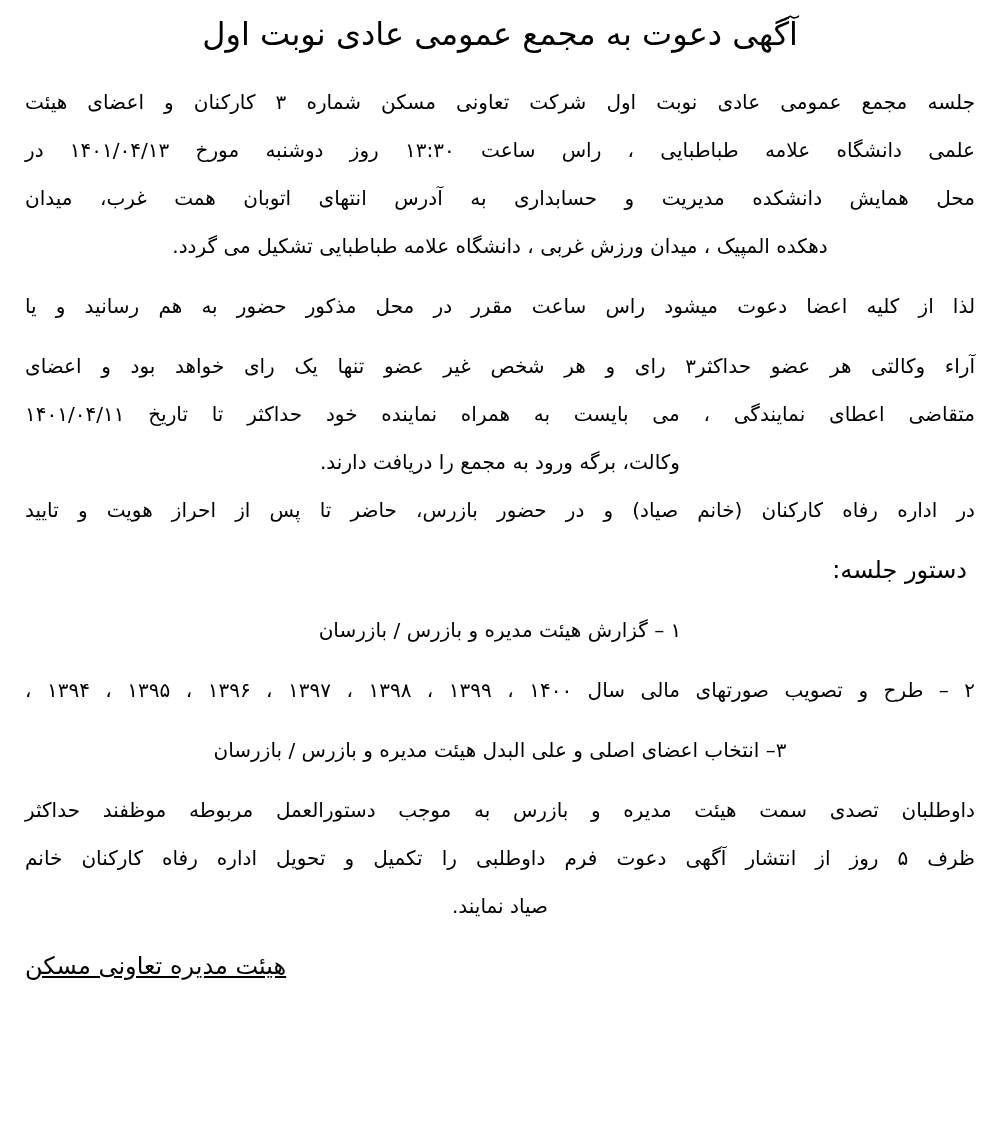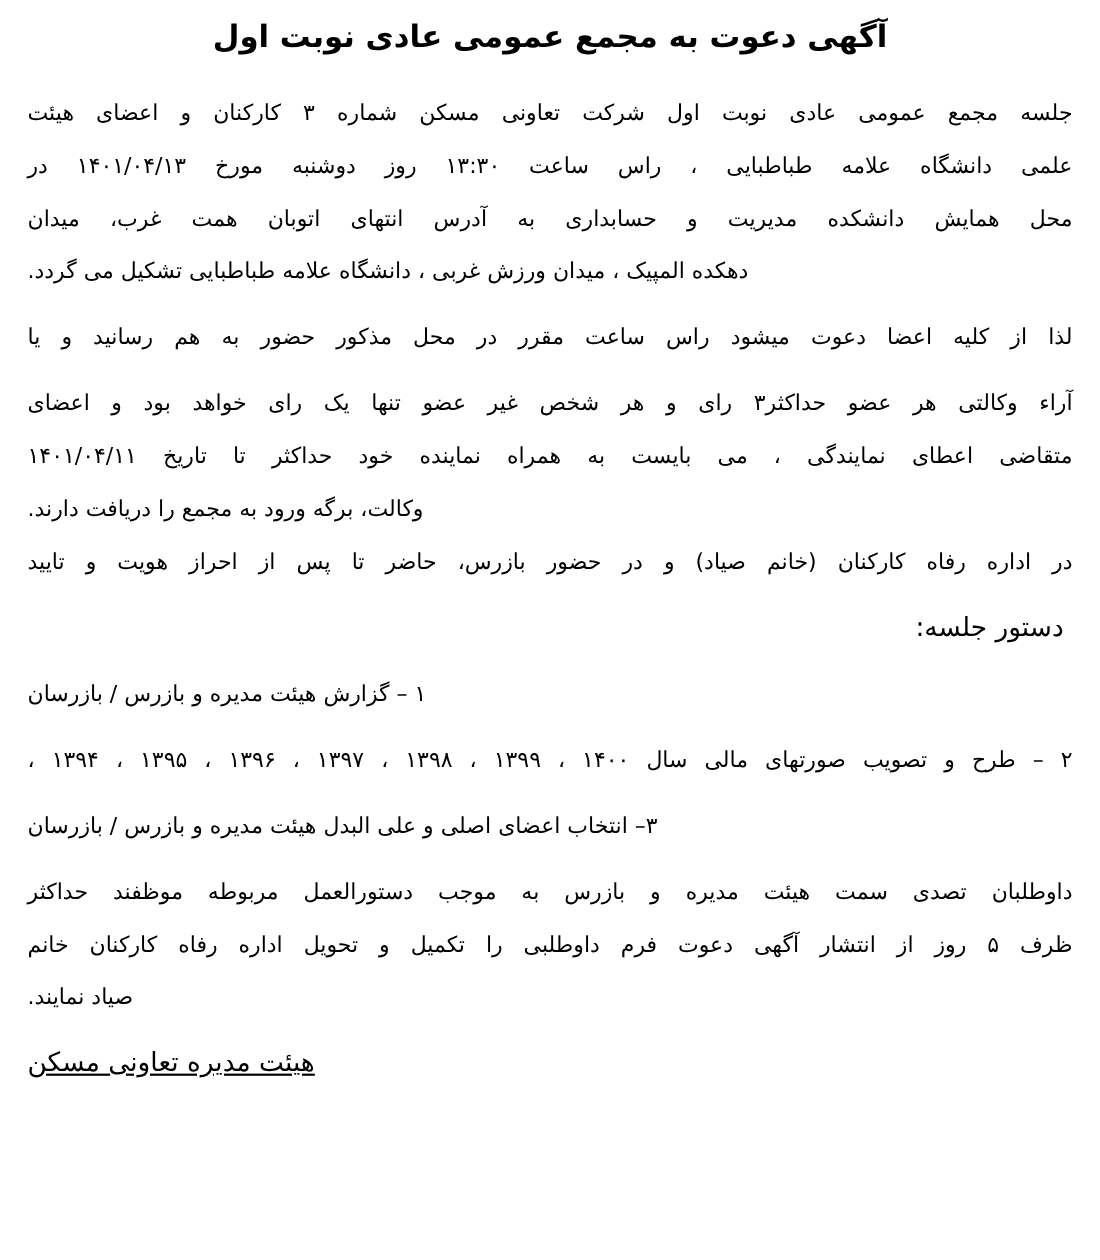--- a/index.html
+++ b/index.html
@@ -15,33 +15,33 @@
     font-family: "DejaVu Sans", sans-serif;
   }
   .page {
     direction: rtl;
     padding: 8px 25px 0 25px;
     box-sizing: border-box;
     width: 1000px;
   }
   .title {
     text-align: center;
-    font-size: 28px;
-    font-weight: 700;
+    font-size: 32px;
+    font-weight: 400;
     line-height: 44px;
     margin: 4px 0 22px 0;
   }
   .para {
     font-size: 20px;
     font-weight: 500;
     line-height: 48px;
     margin: 0 0 12px 0;
   }
   .line {
-    text-align: left;
+    text-align: center;
     white-space: nowrap;
   }
   
   .line.fill {
     white-space: normal;
     text-align: justify;
     text-align-last: justify;
     text-justify: inter-word;
   }
   .agenda-heading {

